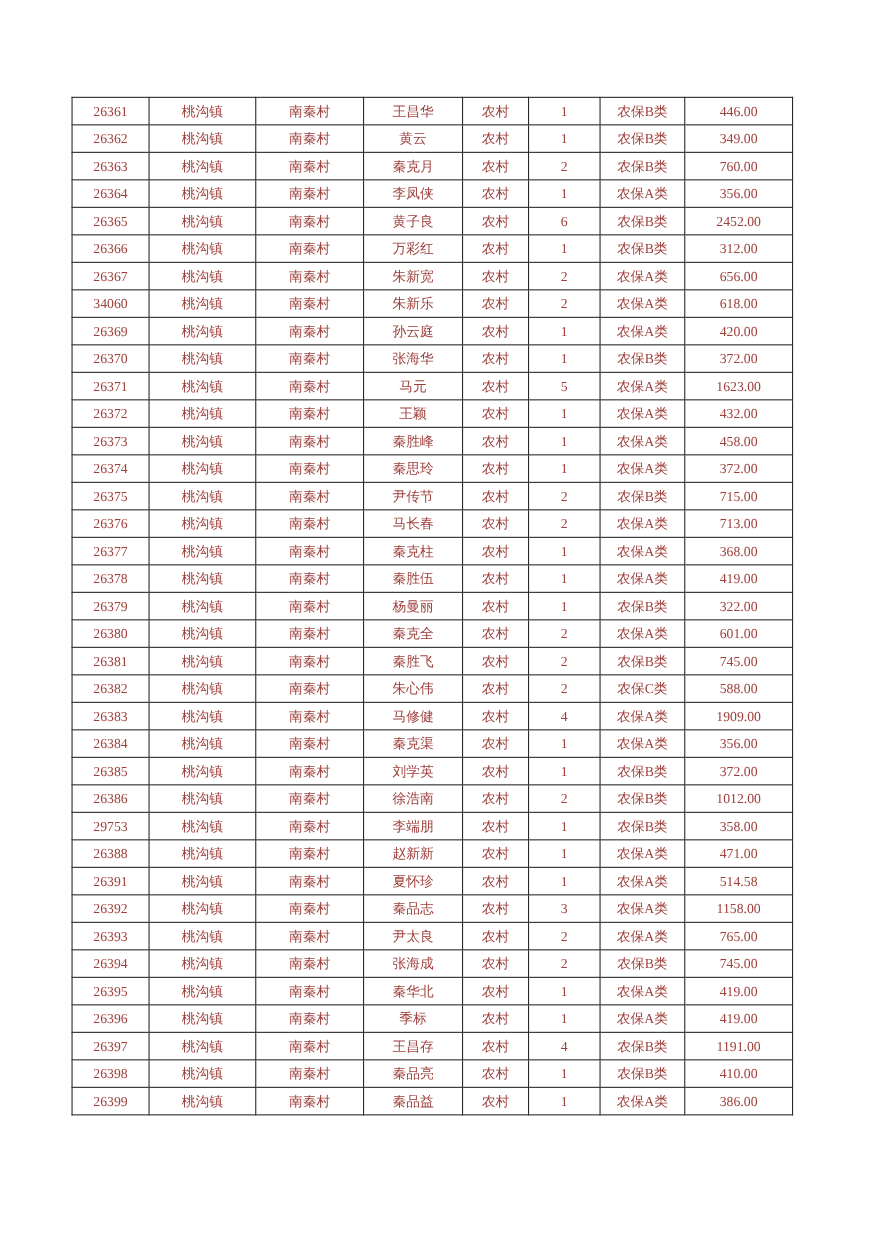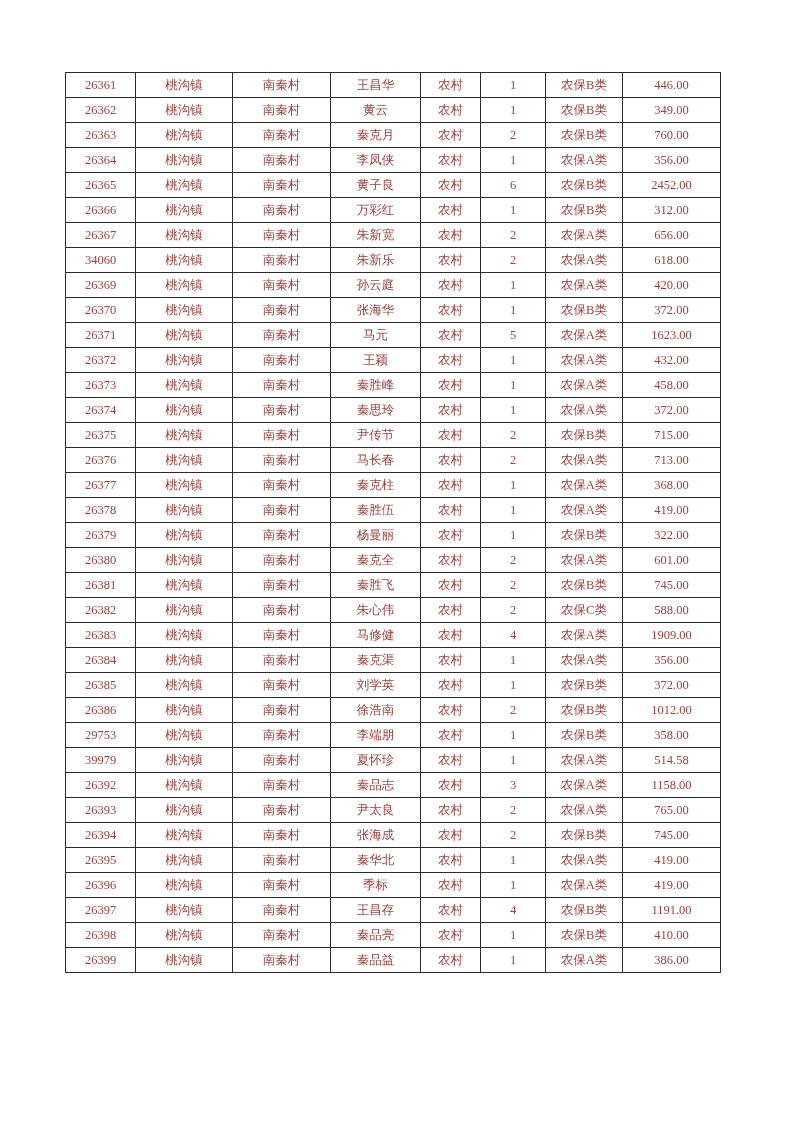--- a/index.html
+++ b/index.html
@@ -12,21 +12,21 @@
     width: 793px;
     height: 1122px;
     margin: 0 auto;
     background: var(--bg, #ffffff);
     font-family: "Liberation Serif", "DejaVu Serif", serif;
     overflow: hidden;
   }
   table.data-table {
     position: absolute;
     left: 65px;
-    top: 72px;
+    top: 88px;
     width: 655px;
     border-collapse: collapse;
     table-layout: fixed;
     border-radius: 28px;
   }
   table.data-table td {
     border: 1px solid var(--border, #2b2b2b);
     height: 24px;
     padding: 0;
     font-size: 12.5px;
@@ -327,21 +327,31 @@
           <td class="col-id">29753</td>
           <td class="col-town">桃沟镇</td>
           <td class="col-village">南秦村</td>
           <td class="col-name">李端朋</td>
           <td class="col-type">农村</td>
           <td class="col-count">1</td>
           <td class="col-category">农保B类</td>
           <td class="col-amount">358.00</td>
         </tr>
         <tr>
-          <td class="col-id">39979</td>
+          <td class="col-id">26388</td>
+          <td class="col-town">桃沟镇</td>
+          <td class="col-village">南秦村</td>
+          <td class="col-name">赵新新</td>
+          <td class="col-type">农村</td>
+          <td class="col-count">1</td>
+          <td class="col-category">农保A类</td>
+          <td class="col-amount">471.00</td>
+        </tr>
+        <tr>
+          <td class="col-id">26391</td>
           <td class="col-town">桃沟镇</td>
           <td class="col-village">南秦村</td>
           <td class="col-name">夏怀珍</td>
           <td class="col-type">农村</td>
           <td class="col-count">1</td>
           <td class="col-category">农保A类</td>
           <td class="col-amount">514.58</td>
         </tr>
         <tr>
           <td class="col-id">26392</td>

